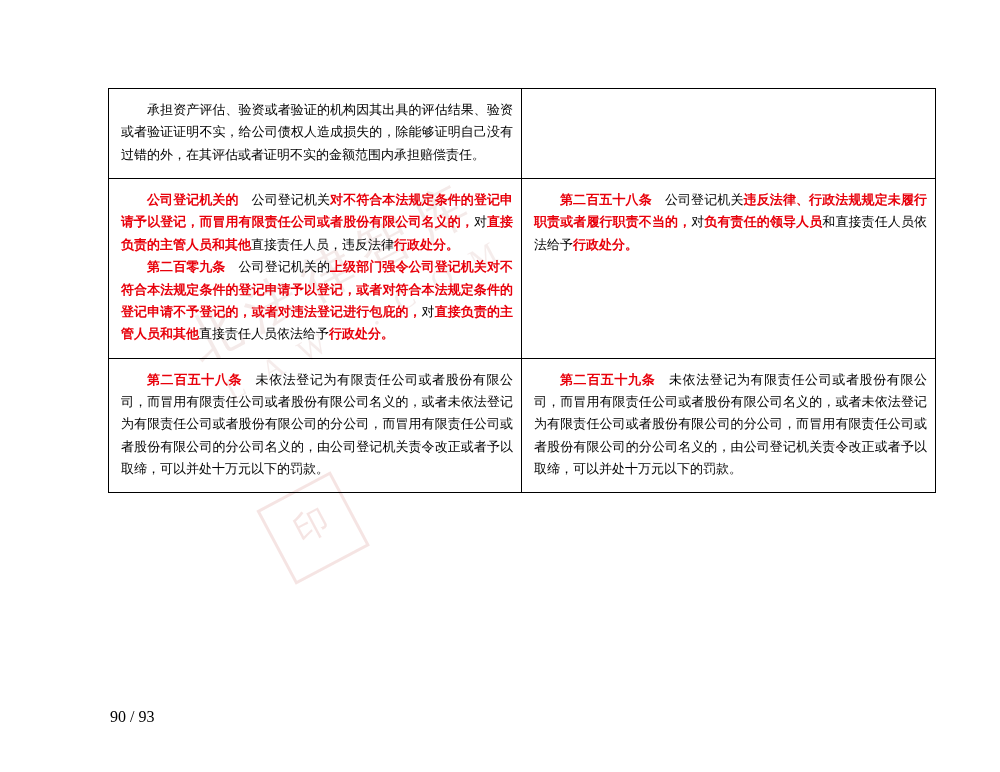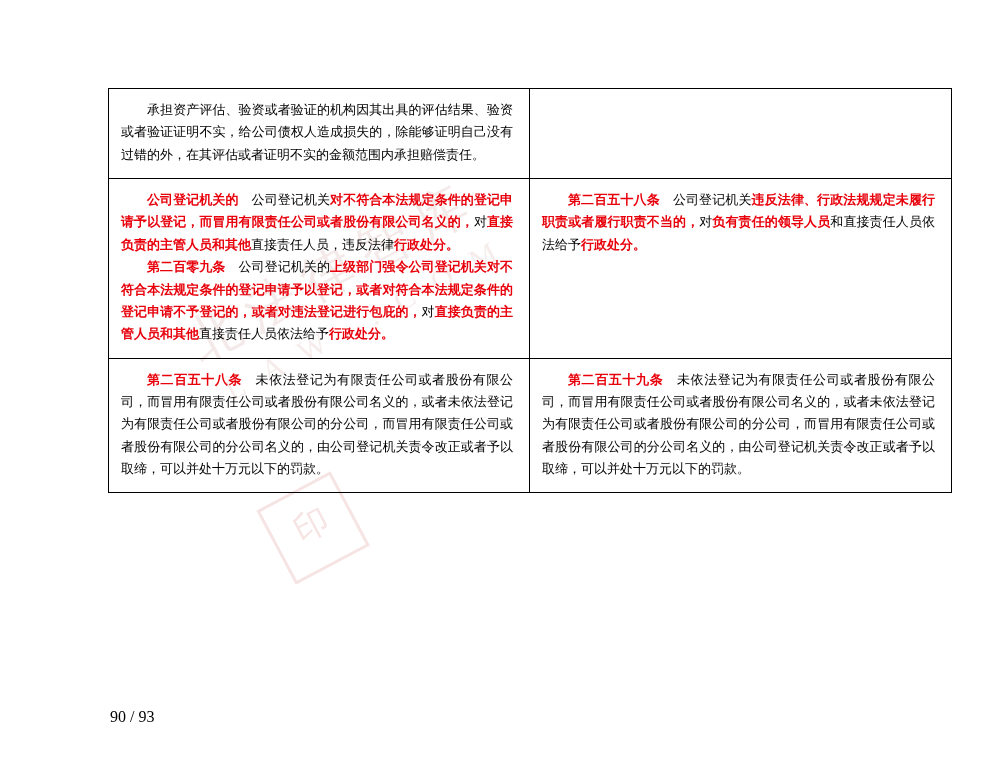--- a/index.html
+++ b/index.html
@@ -69,21 +69,21 @@
     left: 108px;
     top: 88px;
     width: 785px;
     border-collapse: collapse;
     table-layout: fixed;
     z-index: 3;
   }
   table.doc td {
     border: 1px solid #000000;
     vertical-align: top;
-    padding: 10px 16px 12px 12px;
+    padding: 10px 8px 12px 12px;
     font-size: 13px;
     line-height: 1.72;
     color: #000000;
   }
   td.left { width: 392px; }
   td.right { width: 393px; }
   td.mid { vertical-align: middle; }
   p.para {
     margin: 0;
     text-align: justify;

